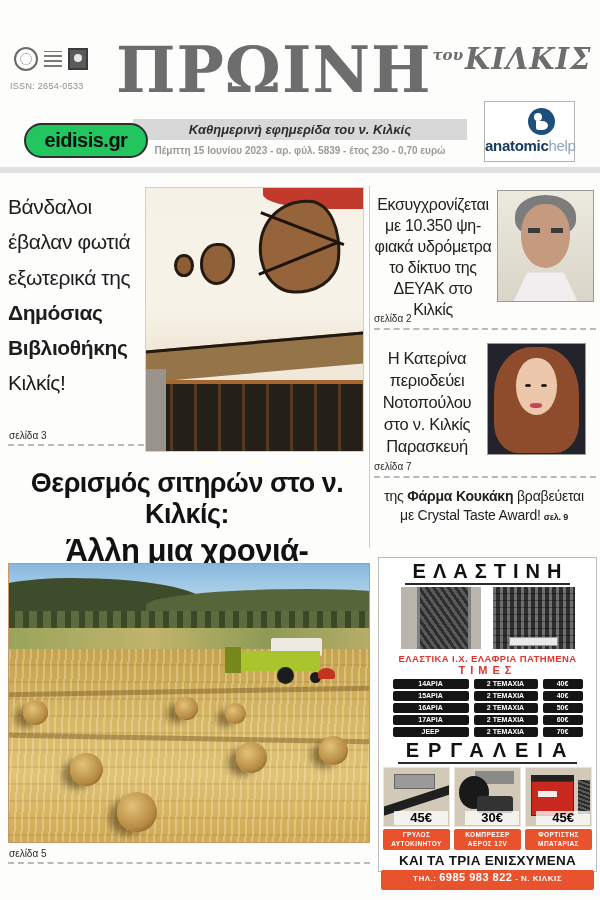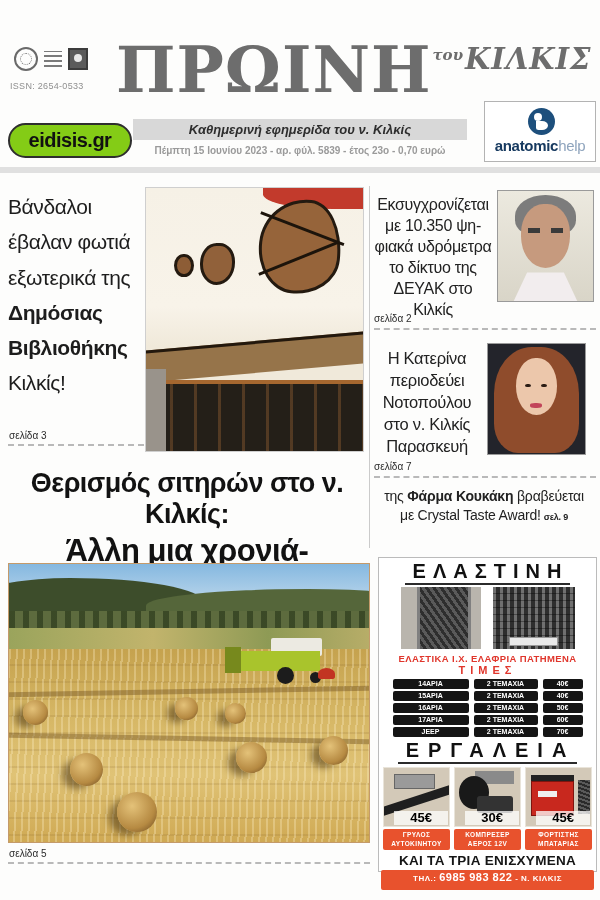--- a/index.html
+++ b/index.html
@@ -16,23 +16,23 @@
   .issn { position:absolute; left:10px; top:81px; font-size:9px; color:#8f8f8f; letter-spacing:.3px; }
 
   .masthead { position:absolute; left:116px; top:42px; display:flex; align-items:flex-start; white-space:nowrap; }
   .masthead-main { font-family:"DejaVu Serif", serif; font-weight:bold; font-size:63px; line-height:.92; color:#6d6d6d; letter-spacing:1px; }
   .masthead-tou { font-family:"DejaVu Serif", serif; font-weight:bold; font-style:italic; font-size:15px; color:#6d6d6d; margin:4px 2px 0 1px; }
   .masthead-region { font-family:"DejaVu Serif", serif; font-weight:bold; font-style:italic; font-size:29px; color:#6d6d6d; margin-top:0; letter-spacing:1px; }
 
   .subtitle-bar { position:absolute; left:133px; top:119px; width:334px; height:21px; background:#d8d8d8; text-align:center; font-weight:bold; font-style:italic; font-size:13px; line-height:21px; color:#2d2d2d; }
   .dateline { position:absolute; left:123px; top:145px; width:354px; text-align:center; font-weight:bold; font-size:10px; color:#9a9a9a; }
 
-  .website-pill { position:absolute; left:8px; top:123px; width:124px; height:35px; border:2px solid #2e2e2e; border-radius:18px; background:#84cc16; text-align:center; line-height:31px; font-weight:bold; font-size:20px; color:#111; letter-spacing:-.5px; }
-
-  .sponsor-box { position:absolute; left:484px; top:101px; width:112px; height:61px; border:1px solid #b3b3b3; background:#fff; }
+  .website-pill { position:absolute; left:24px; top:123px; width:124px; height:35px; border:2px solid #2e2e2e; border-radius:18px; background:#22c55e; text-align:center; line-height:31px; font-weight:bold; font-size:20px; color:#111; letter-spacing:-.5px; }
+
+  .sponsor-box { position:absolute; left:484px; top:101px; width:91px; height:61px; border:1px solid #b3b3b3; background:#fff; }
   .sponsor-circle { position:absolute; left:43px; top:6px; width:27px; height:27px; background:#1d4f7c; border-radius:50%; }
   .sponsor-circle::before { content:""; position:absolute; left:6px; top:5px; width:8px; height:8px; background:#fff; border-radius:50%; }
   .sponsor-circle::after { content:""; position:absolute; left:8px; top:13px; width:12px; height:9px; background:#fff; border-radius:0 70% 70% 30%; }
   .sponsor-text { position:absolute; left:0; bottom:7px; width:100%; text-align:center; font-size:15px; letter-spacing:-.3px; }
   .sponsor-bold { color:#173a60; font-weight:bold; }
   .sponsor-light { color:#8ea4bd; }
 
   .header-band { position:absolute; left:0; top:167px; width:600px; height:6px; background:#e0e0e0; }
 
   

